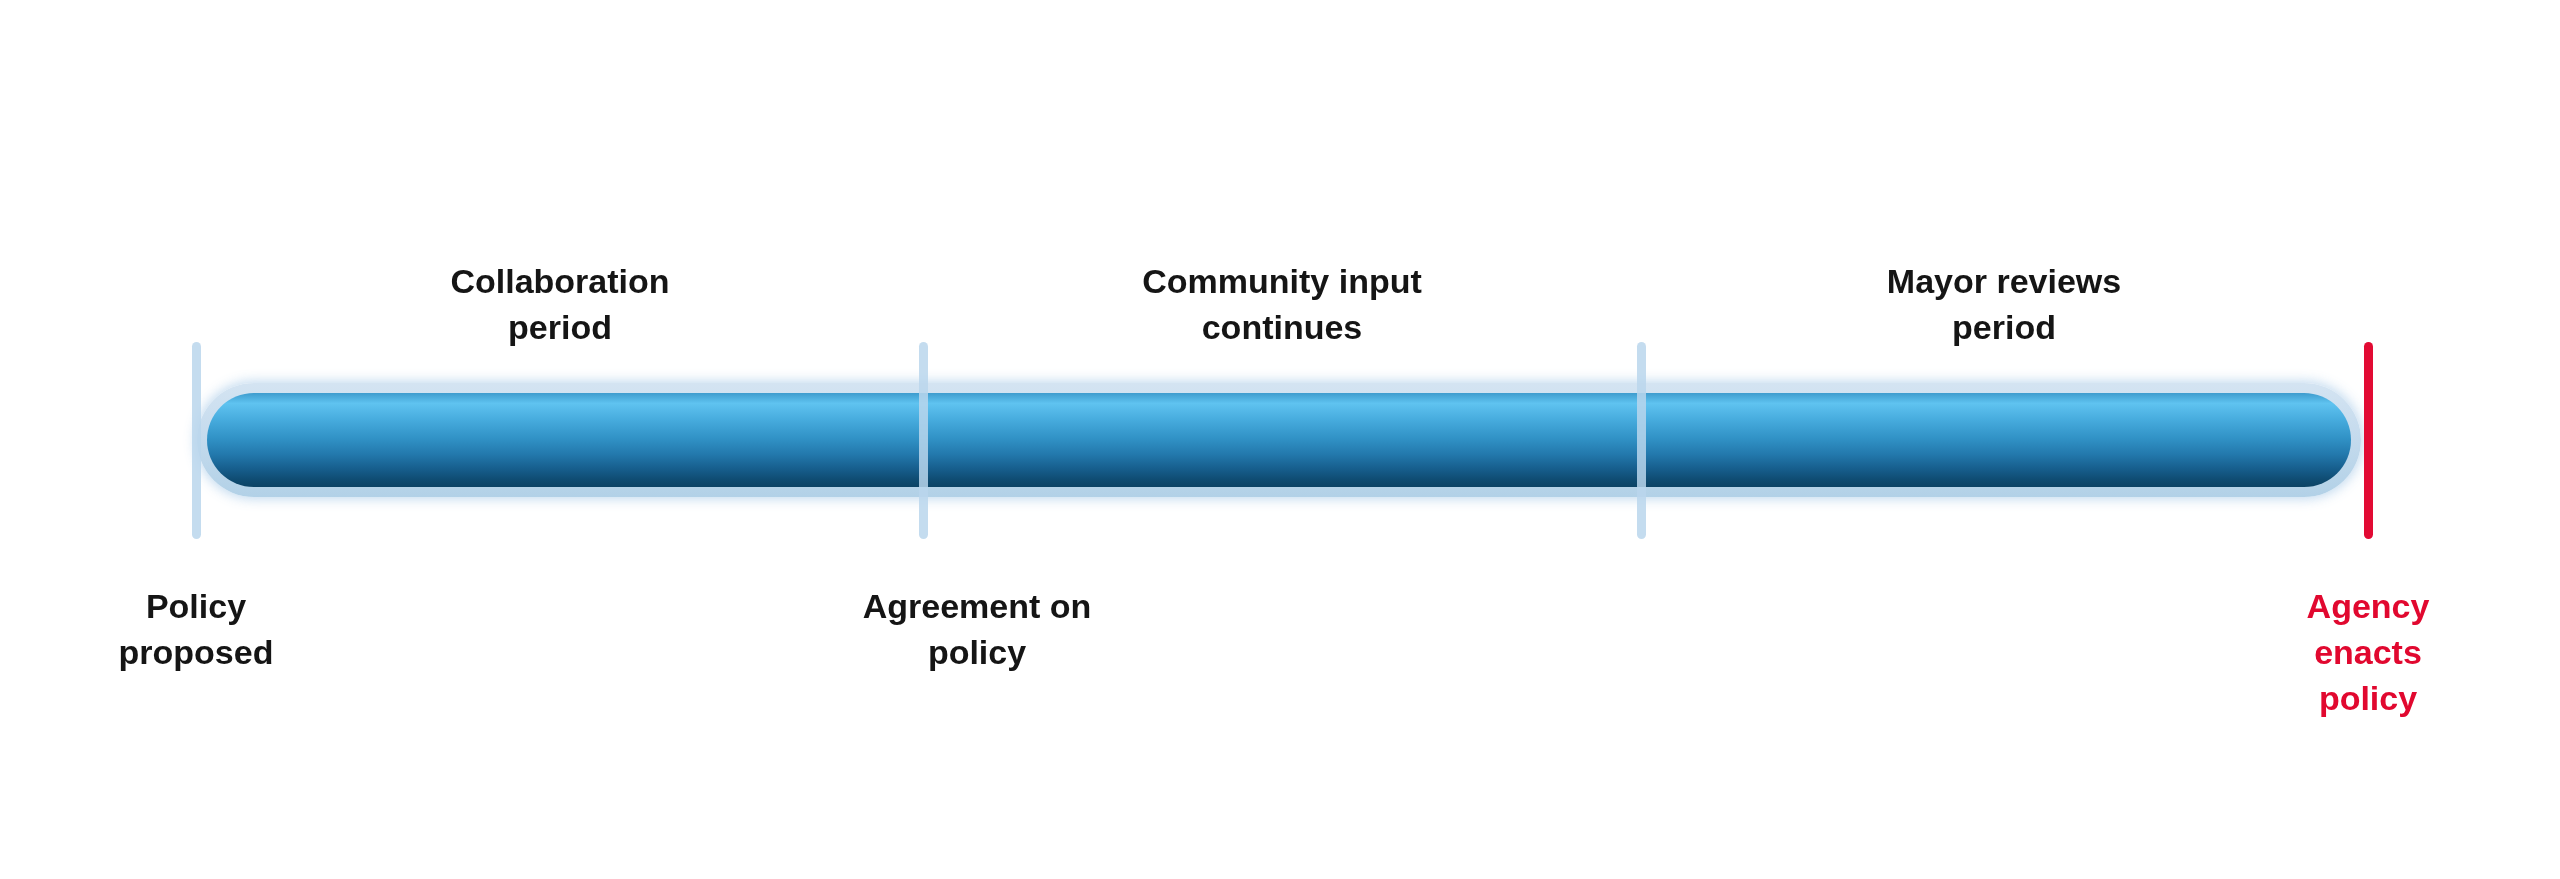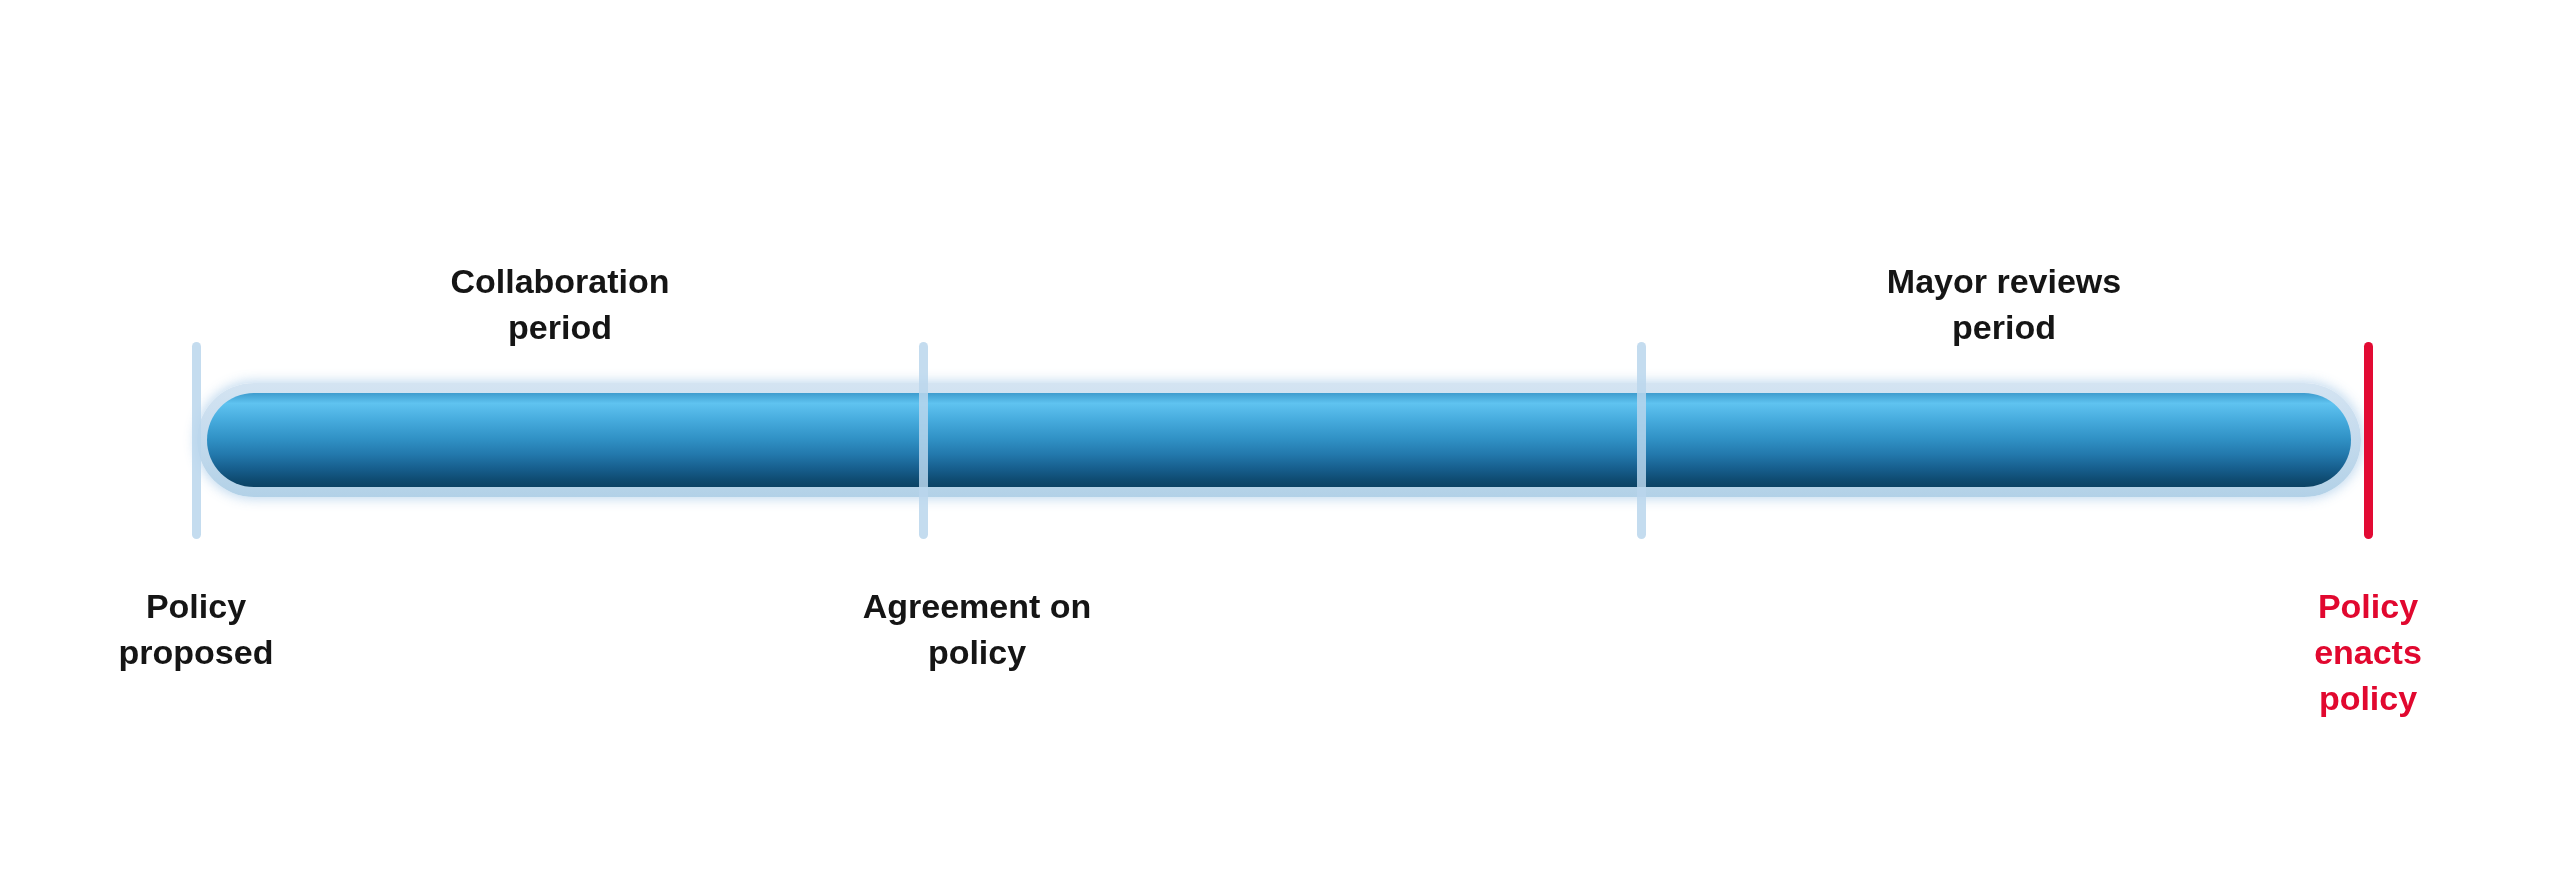--- a/index.html
+++ b/index.html
@@ -77,23 +77,25 @@
     <div class="bar-inner"></div>
   </div>
 
   <div class="tick blue" style="left: 191.5px;"></div>
   <div class="tick blue" style="left: 918.5px;"></div>
   <div class="tick blue" style="left: 1636.5px;"></div>
   <div class="tick red" style="left: 2363.5px;"></div>
 
   <div class="label above" style="left: 560px;">Collaboration
 period</div>
+  <div class="label above" style="left: 1282px;">Community input
+continues</div>
   <div class="label above" style="left: 2004px;">Mayor reviews
 period</div>
 
   <div class="label below" style="left: 196px;">Policy
 proposed</div>
   <div class="label below" style="left: 977px;">Agreement on
 policy</div>
-  <div class="label below red" style="left: 2368px;">Policy enacts
+  <div class="label below red" style="left: 2368px;">Agency enacts
 policy</div>
 
 </div>
 
 </body></html>

